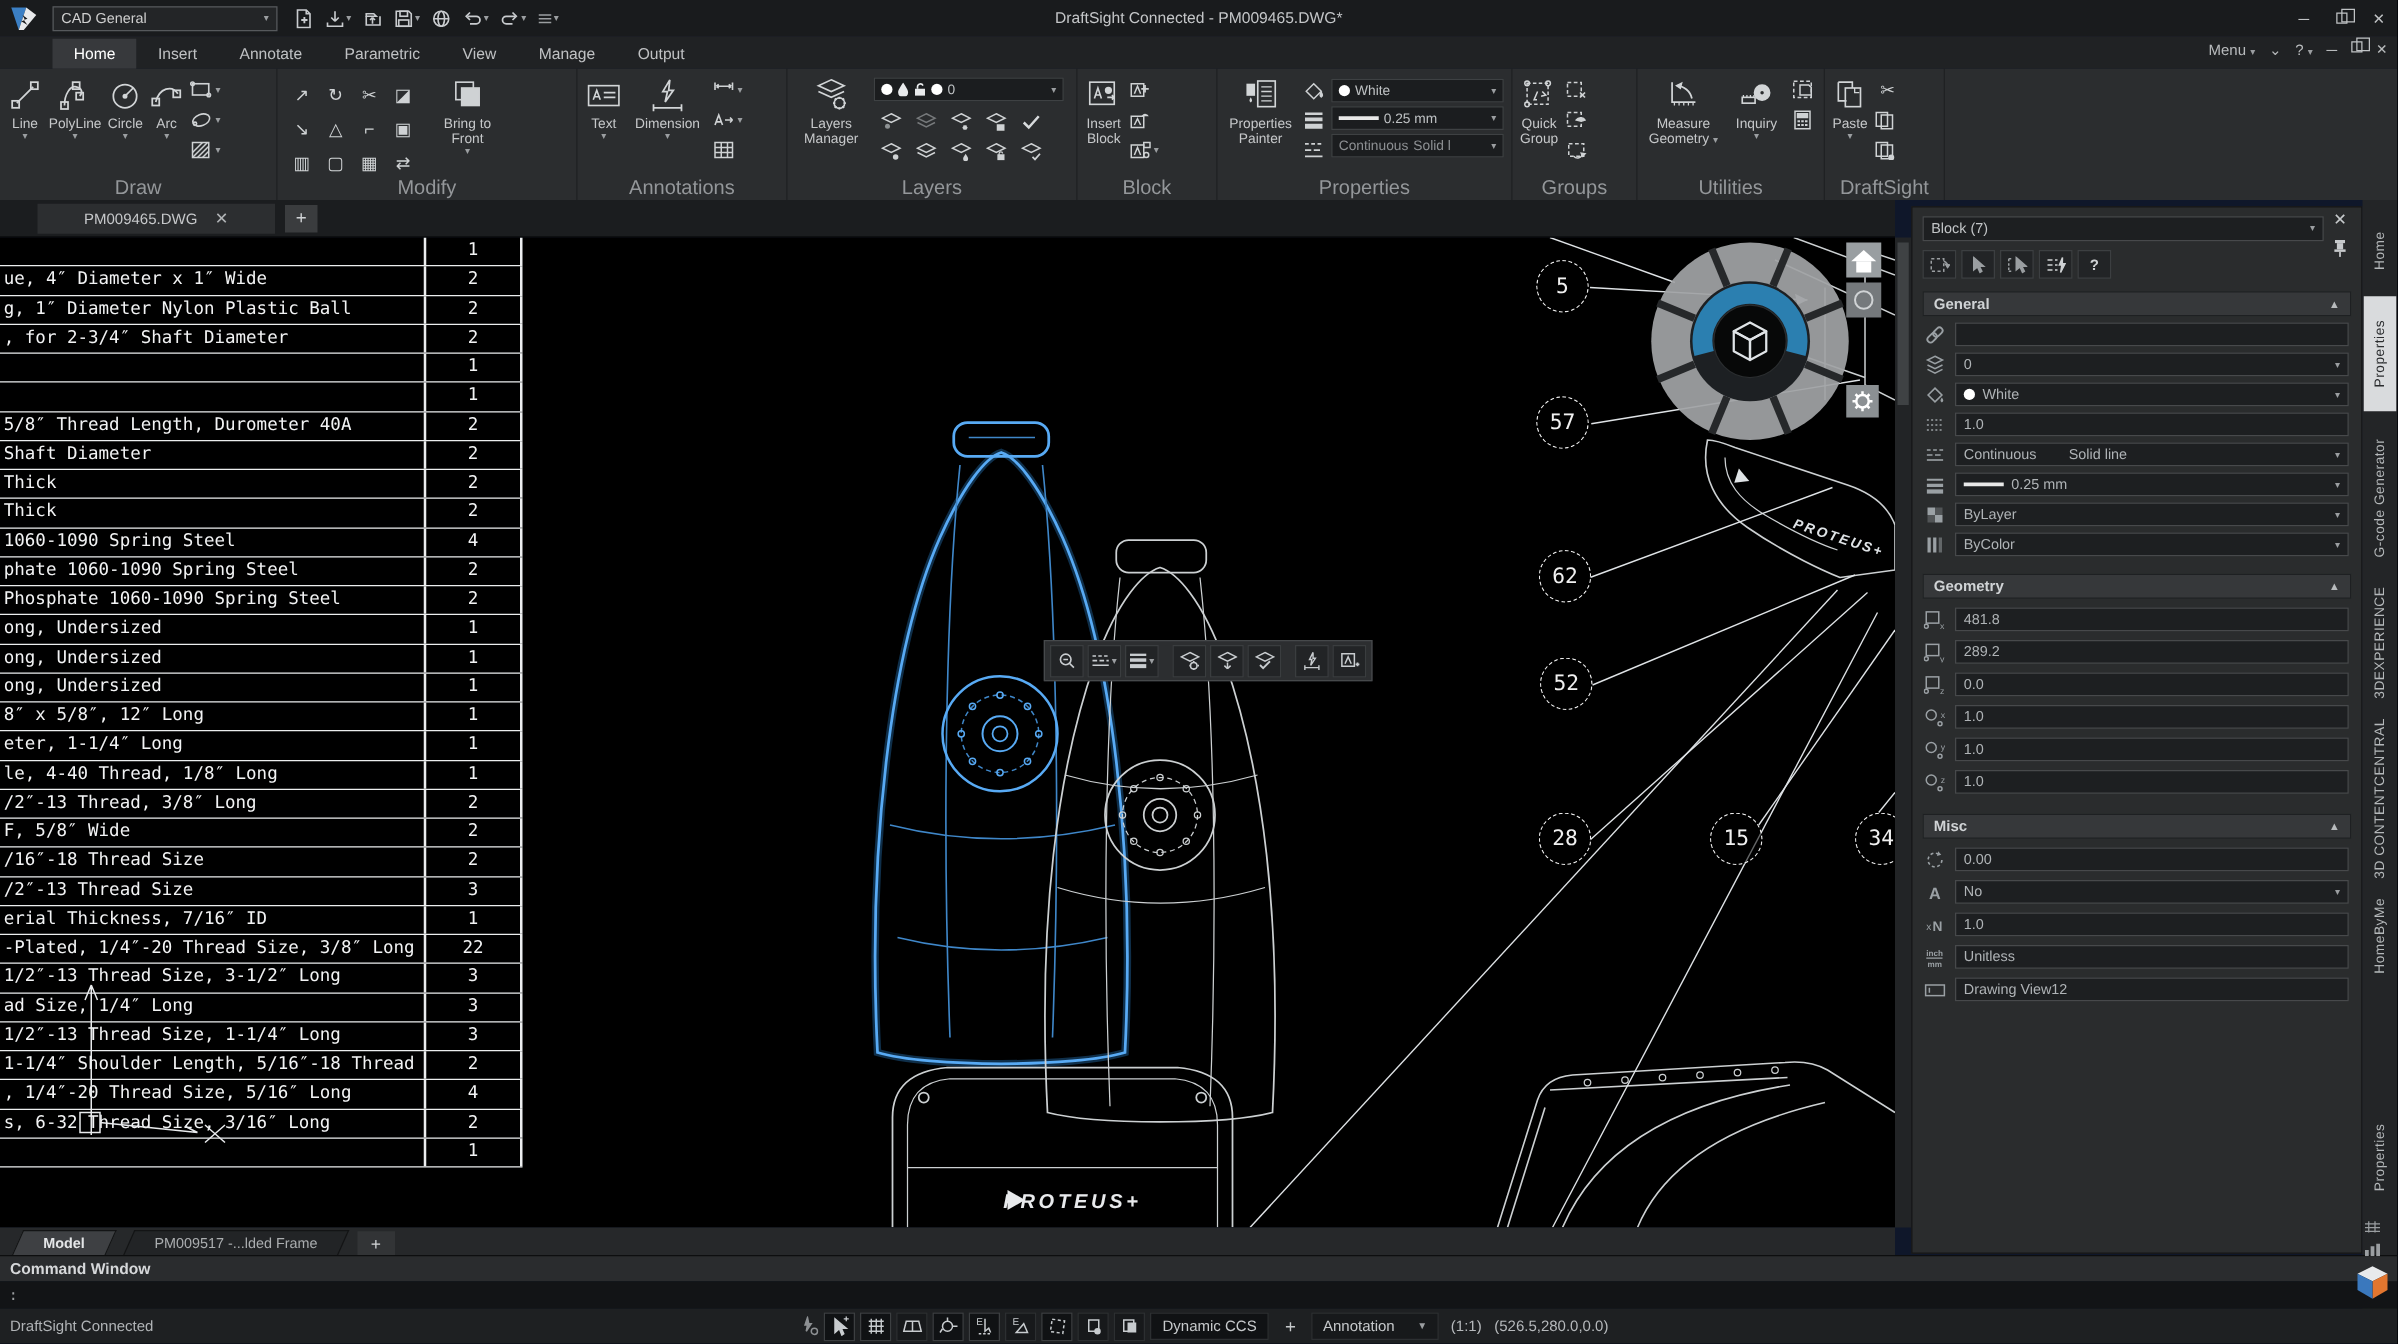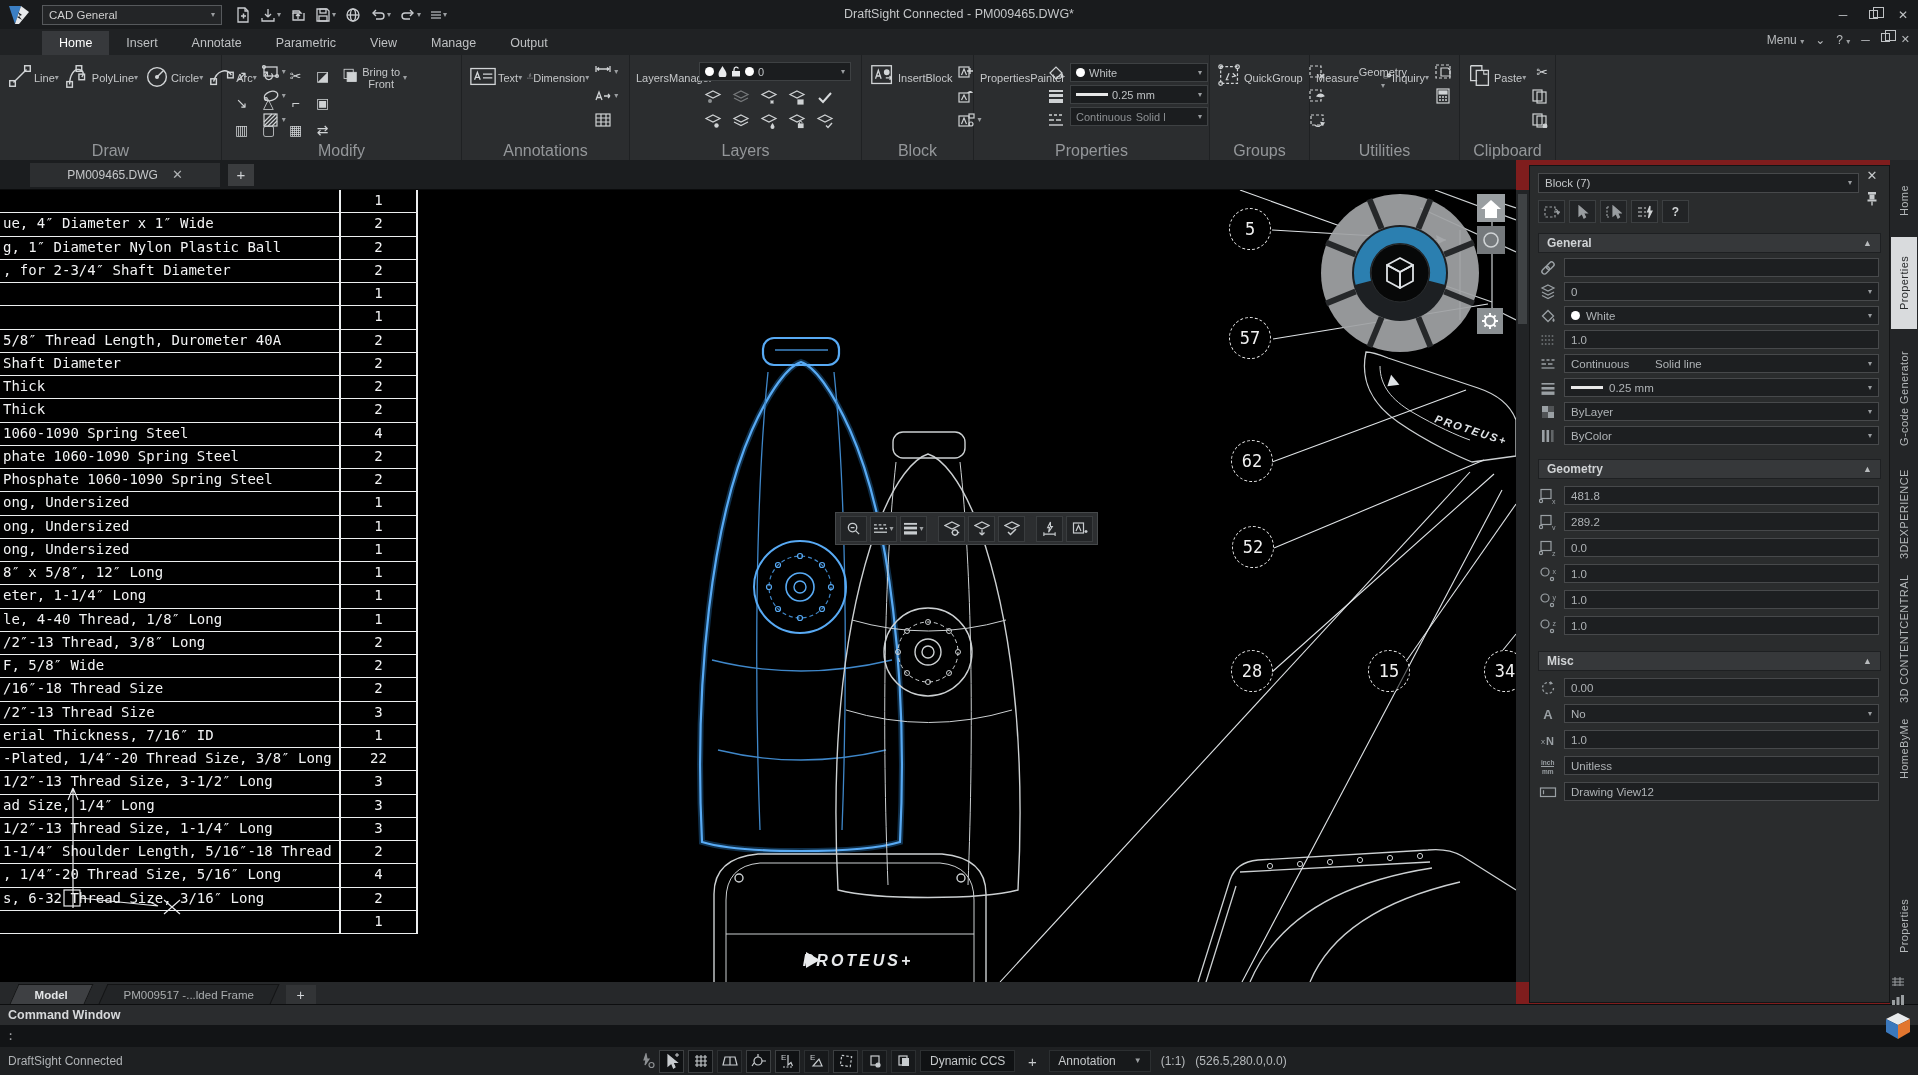--- a/index.html
+++ b/index.html
@@ -1,18 +1,18 @@
 <!DOCTYPE html>
 <html><head>
 <meta charset="utf-8">
 <style>
   * { margin:0; padding:0; box-sizing:border-box; }
   html,body { background:#000; }
   body { font-family:"Liberation Sans", sans-serif; }
-  #app { position:relative; width:1918px; height:1075px; background:#7f1d1d; overflow:hidden; color:#c8c8c8; }
+  #app { position:relative; width:1918px; height:1075px; background:#0f172a; overflow:hidden; color:#c8c8c8; }
 
   
   .titlebar { position:absolute; left:0; top:0; width:1918px; height:29px; background:#191b1d; display:flex; align-items:center; }
   .ds-logo { width:38px; height:29px; display:flex; align-items:center; justify-content:center; }
   .ws-select { width:180px; height:20px; margin-left:4px; background:#232527; border:1px solid #56595c; display:flex; align-items:center; padding:0 6px; font-size:11.5px; color:#cfcfcf; }
   .ws-select .caret { margin-left:auto; }
   .qat { display:flex; align-items:center; gap:3px; margin-left:10px; }
   .qat-btn { height:22px; display:flex; align-items:center; padding:0 3px; gap:1px; }
   .qat-btn svg { display:block; }
   .caret { font-size:8px; color:#9b9ea1; line-height:1; }
@@ -27,21 +27,21 @@
   .rtab { padding:5px 17px 5px; font-size:12.5px; color:#bfc1c3; }
   .rtab.active { background:#37393c; color:#fff; }
   .menurow-right { position:absolute; right:8px; top:33px; display:flex; gap:11px; font-size:12px; color:#b8bbbd; }
   .menurow-right .small-x { font-size:11px; }
 
   
   .ribbon { position:absolute; left:0; top:55px; width:1918px; height:105px; background:#2b2d2f; display:flex; }
   .rgroup { height:105px; display:flex; flex-direction:column; border-right:1px solid #1f2123; flex:none; }
   .rgroup-content { flex:1; display:flex; align-items:flex-start; padding:5px 6px 0 6px; gap:5px; }
   .rgroup-label { height:17px; text-align:center; color:#94979a; font-size:16px; line-height:15px; }
-  .bigbtn { display:flex; flex-direction:row; align-items:center; color:#c6c8ca; font-size:11px; line-height:12px; text-align:center; padding-top:2px; }
+  .bigbtn { display:flex; flex-direction:column; align-items:center; color:#c6c8ca; font-size:11px; line-height:12px; text-align:center; padding-top:2px; }
   .bigbtn svg { display:block; margin-bottom:3px; }
   .smallcol { display:flex; flex-direction:column; gap:4px; padding-top:2px; }
   .smallbtn { display:flex; align-items:center; gap:2px; height:20px; }
   .glyph-btn { width:22px; height:20px; display:flex; align-items:center; justify-content:center; color:#cfd2d4; font-size:14px; }
   .mod-grid { display:grid; grid-template-columns:repeat(4,27px); grid-auto-rows:27px; align-items:center; justify-items:center; padding-top:2px; }
   .ddl { background:#1b1d1f; border:1px solid #3e4143; color:#bfc2c4; font-size:11px; height:19px; display:flex; align-items:center; padding:0 5px; gap:4px; }
   .ddl .caret { margin-left:auto; }
   .dot { width:9px; height:9px; border-radius:50%; background:#fff; flex:none; }
   .lw-sample { width:32px; border-top:3px solid #e8e8e8; flex:none; }
   .prop-ddl-col { display:flex; flex-direction:column; gap:3px; padding-top:3px; }
@@ -683,21 +683,21 @@
             </div>
           <div class="smallbtn">
               <svg width="18" height="16" viewBox="0 0 18 16" fill="none" stroke="#cfd2d4" stroke-width="1.2">
                 <rect x="2" y="2" width="9" height="11"></rect>
                 <rect x="6" y="4" width="9" height="11"></rect>
                 <circle cx="14" cy="14" r="1.8" fill="#cfd2d4"></circle>
               </svg>
             </div>
         </div>
       </div>
-      <div class="rgroup-label">Clipboard</div>
+      <div class="rgroup-label">DraftSight</div>
     </div>
 
     <div style="flex:1"></div>
   </div>
 
   <div class="doctabs">
     <div class="doctab">
       <span>PM009465.DWG</span>
       <span class="x">✕</span>
     </div>

